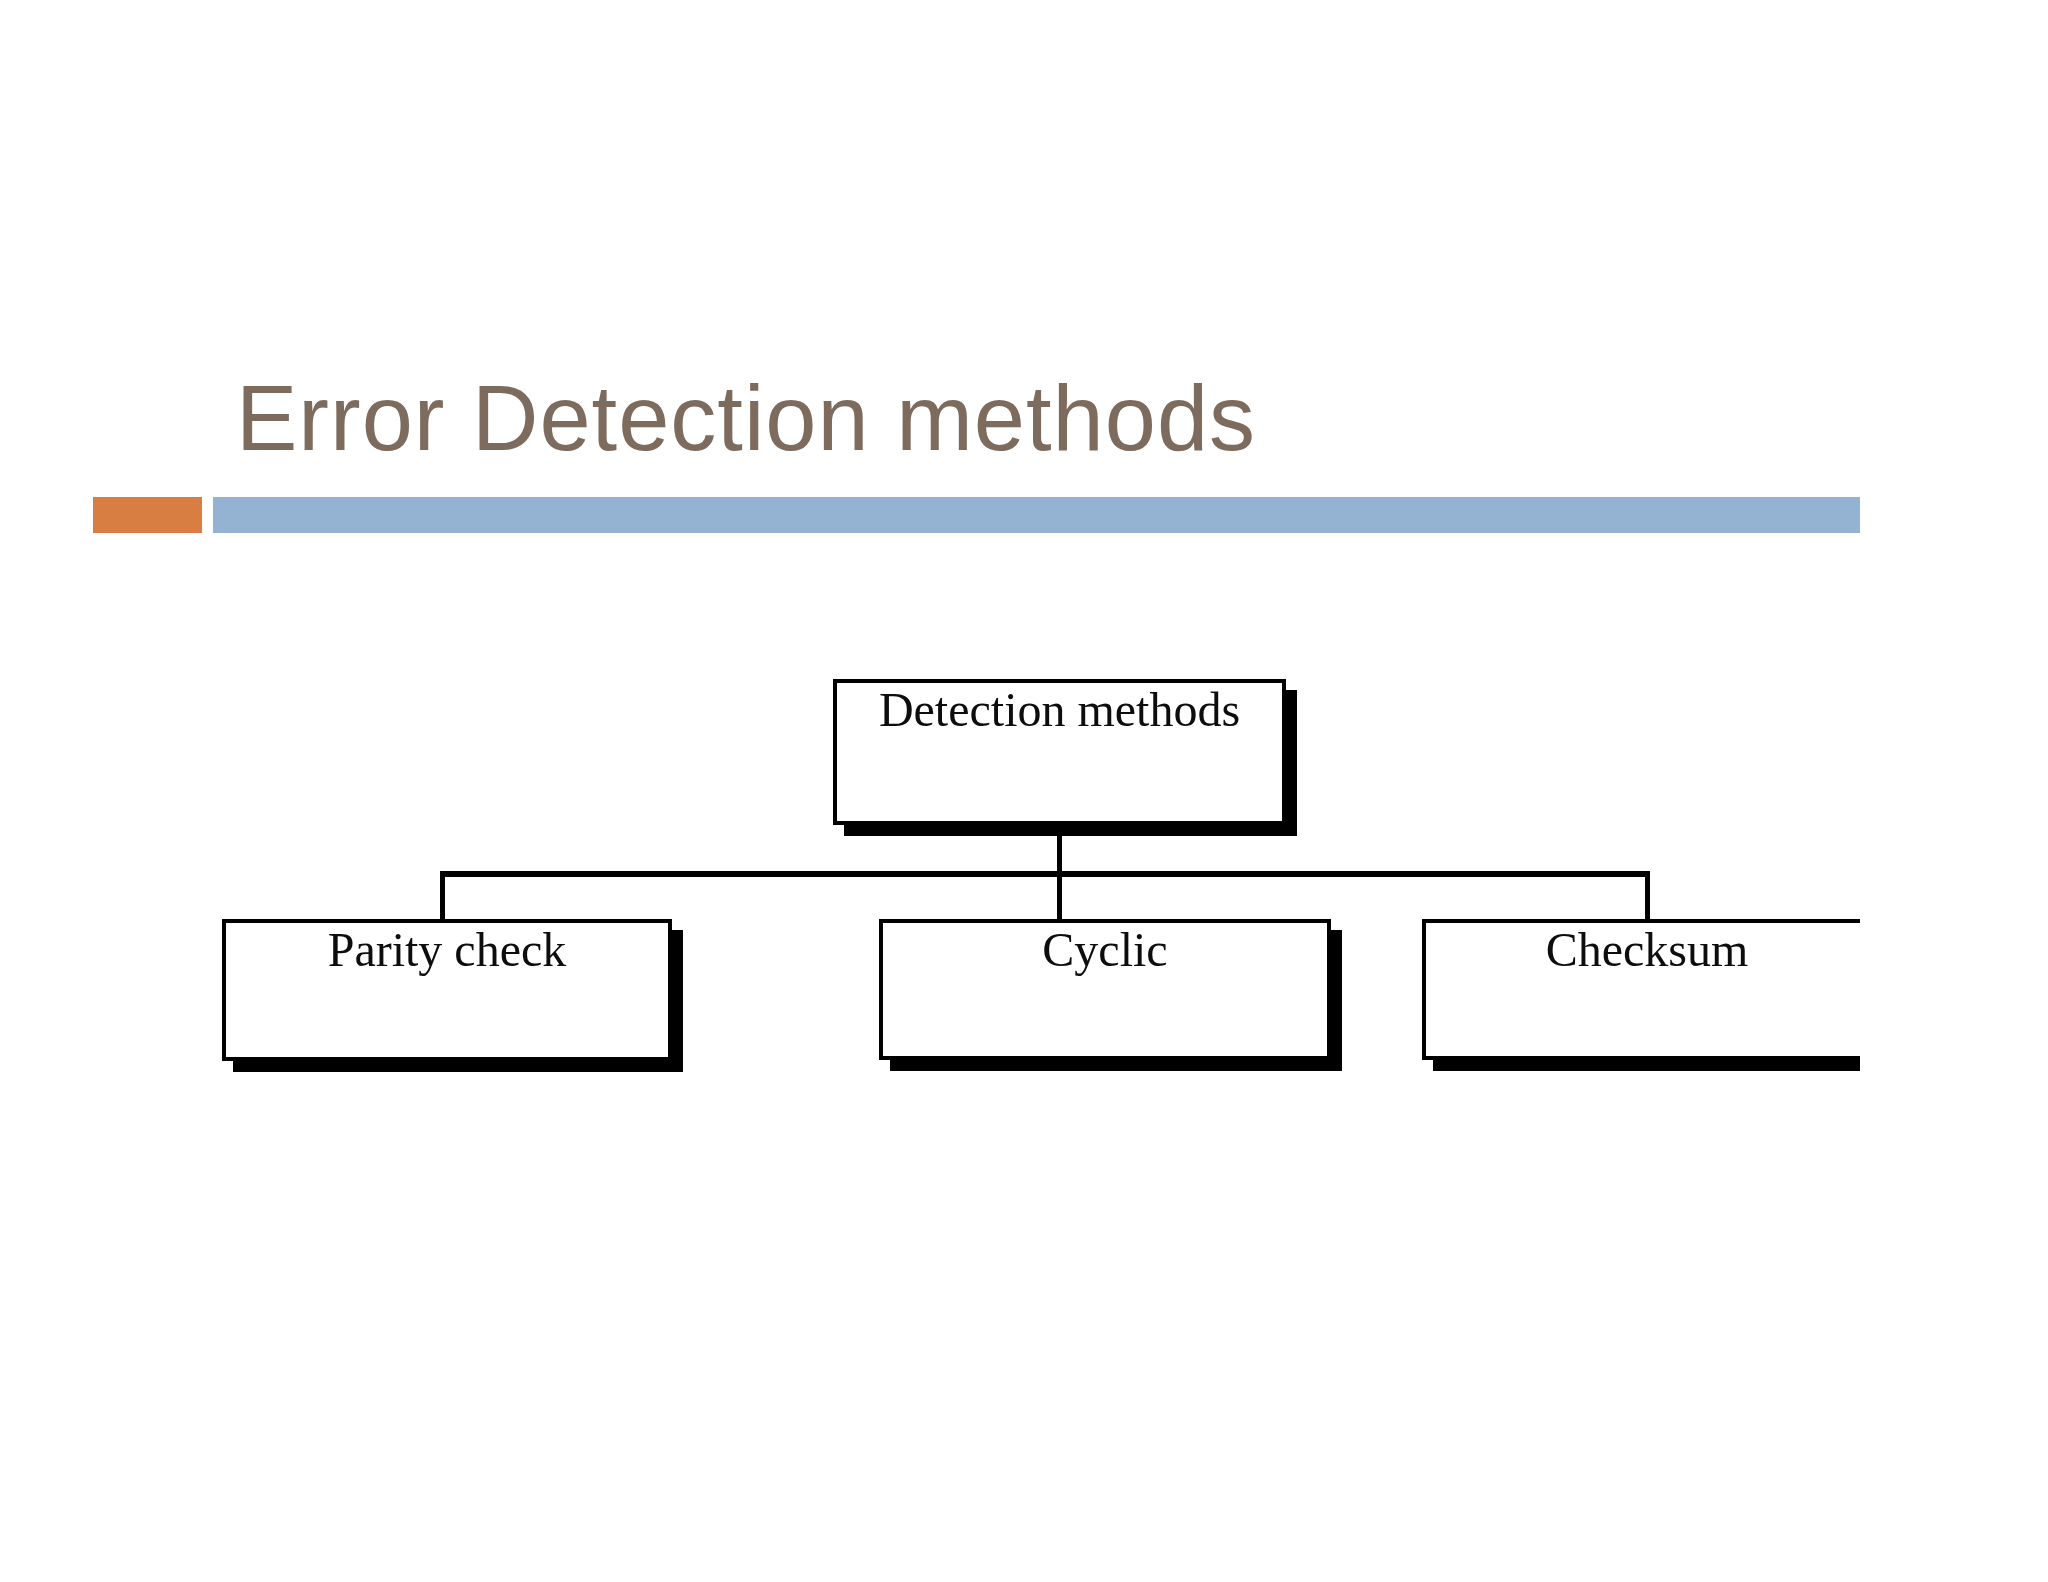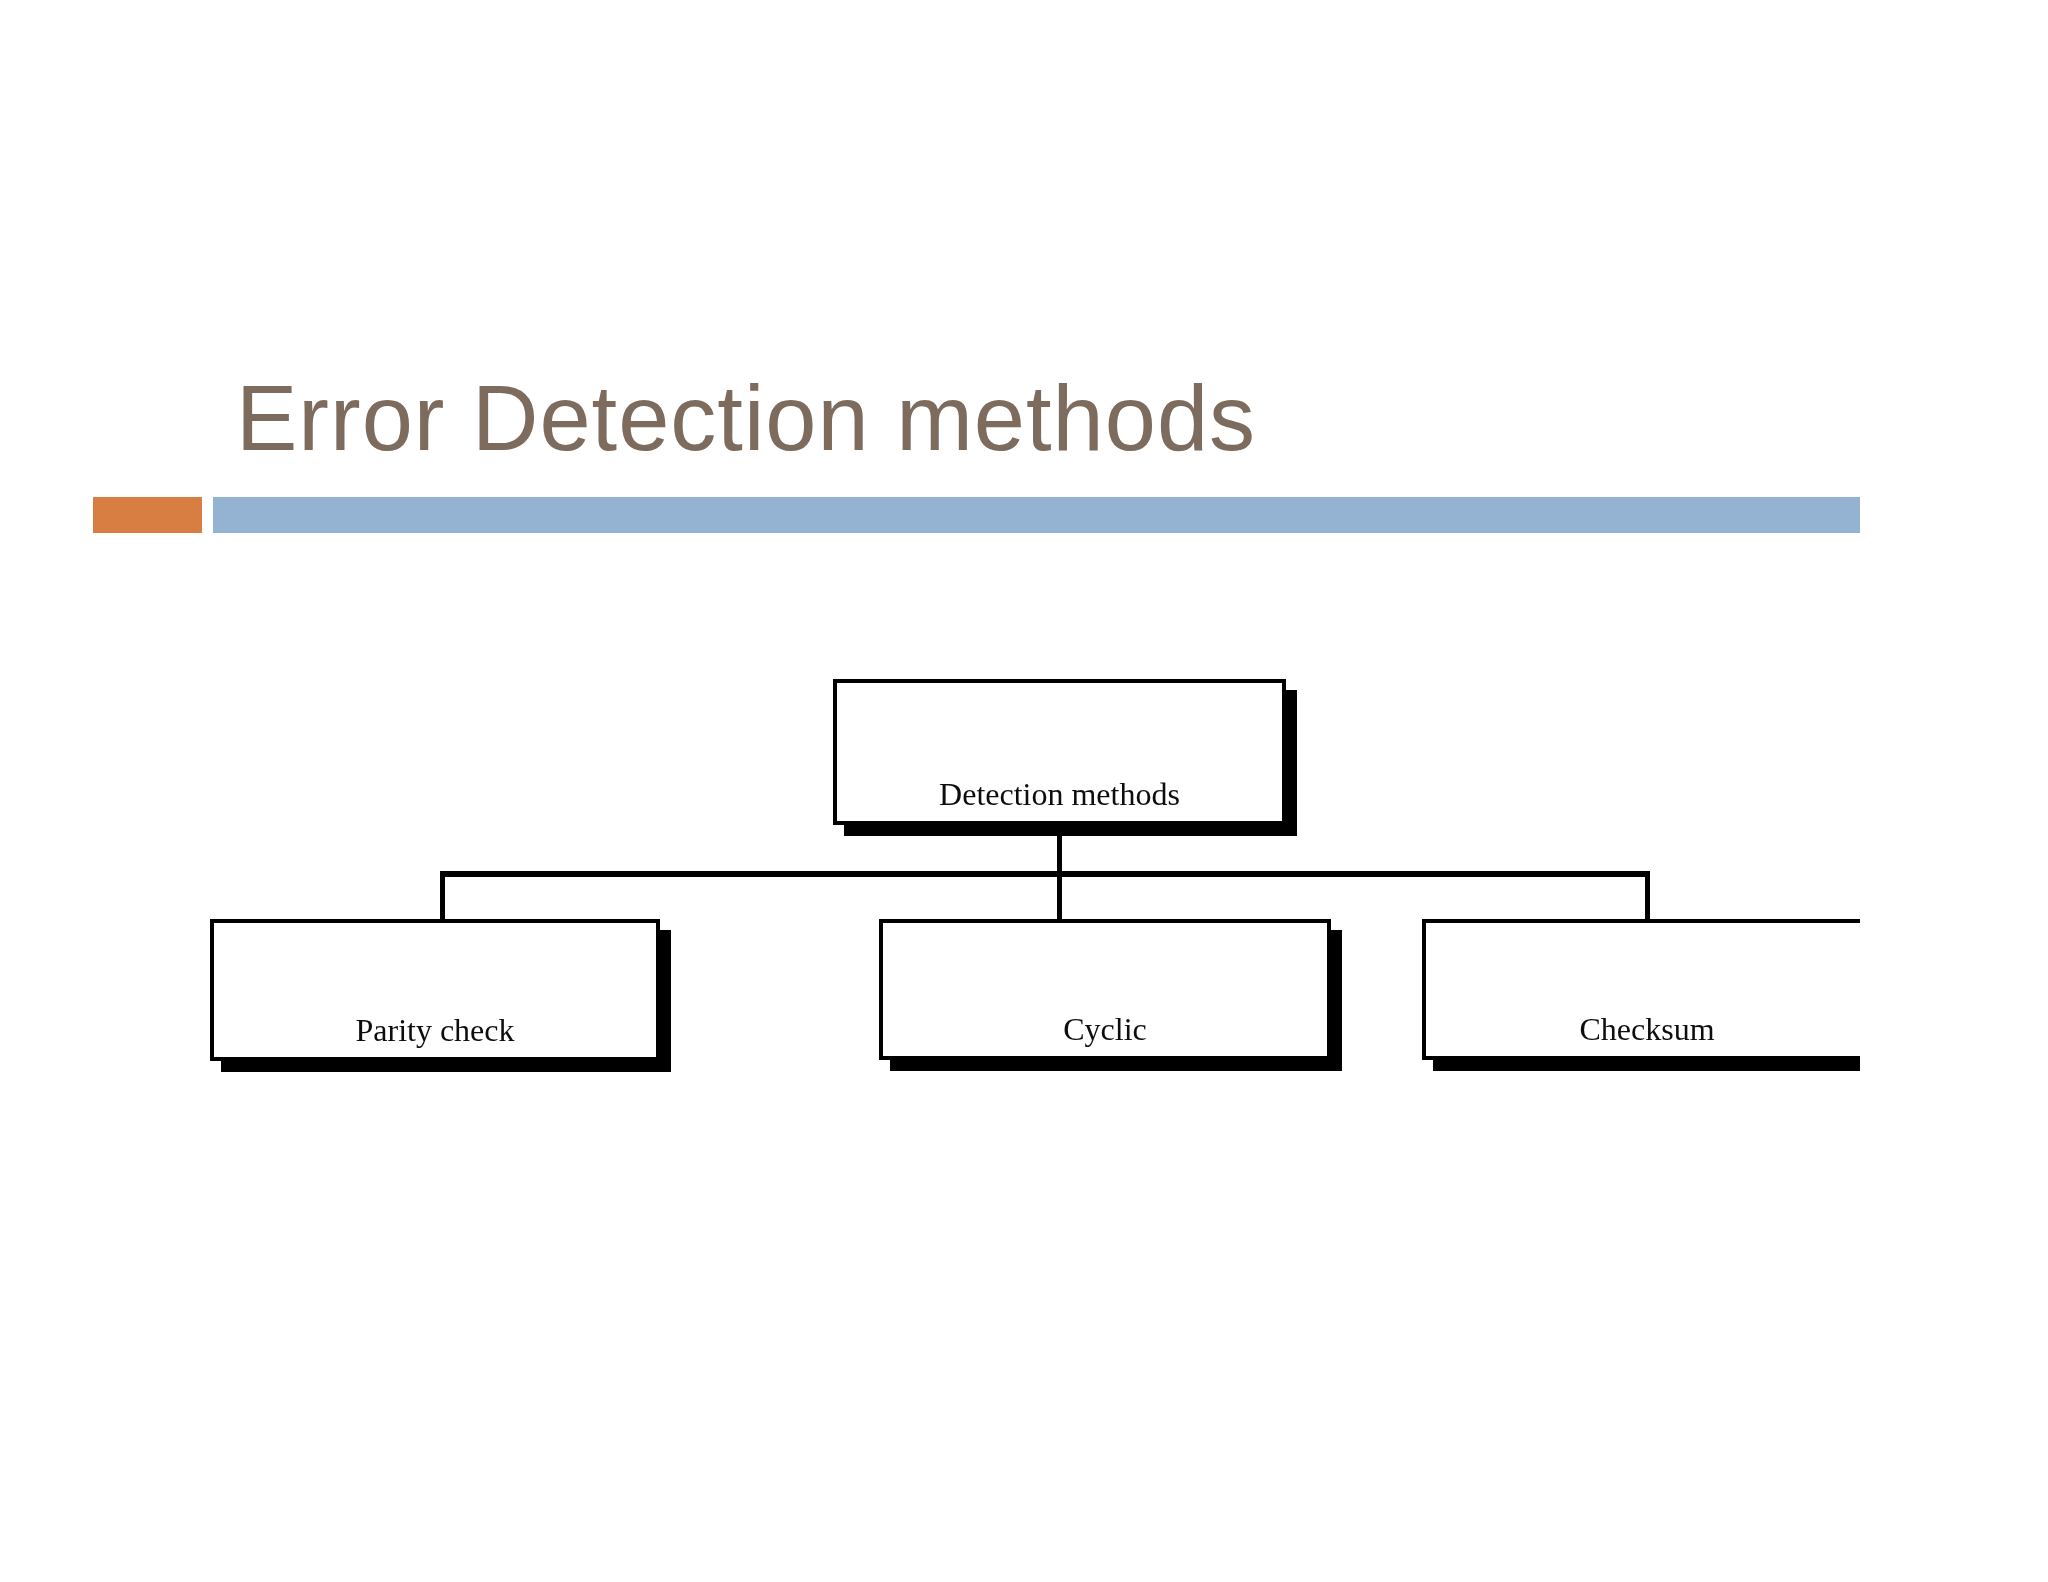--- a/index.html
+++ b/index.html
@@ -52,29 +52,29 @@
   
   .node {
     position: absolute;
     box-sizing: border-box;
     border: 4px solid var(--line, #000000);
     background: var(--box-bg, #ffffff);
     box-shadow: 11px 11px 0 var(--shadow, #000000);
     display: flex;
     flex-direction: column;
     align-items: center;
-    justify-content: flex-end;
+    justify-content: flex-start;
     text-align: center;
     font-family: "Liberation Serif", "DejaVu Serif", serif;
-    font-size: 32px;
+    font-size: 48px;
     line-height: 54px;
     color: #0d0d0d;
   }
   .node-root      { left: 833px;  top: 679px; width: 453px; height: 146px; }
-  .node-parity    { left: 210px;  top: 919px; width: 450px; height: 142px; }
+  .node-parity    { left: 222px;  top: 919px; width: 450px; height: 142px; }
   .node-cyclic    { left: 835px;  top: 919px; width: 452px; height: 141px; margin-left: 44px; }
   .node-checksum  { left: 1422px; top: 919px; width: 450px; height: 141px; }
 
   
   .connector {
     position: absolute;
     background: var(--line, #000000);
   }
   .conn-v-root   { left: 1057px; top: 823px; width: 5px;    height: 96px; }
   .conn-h        { left: 440px;  top: 871px; width: 1210px; height: 6px;  }

